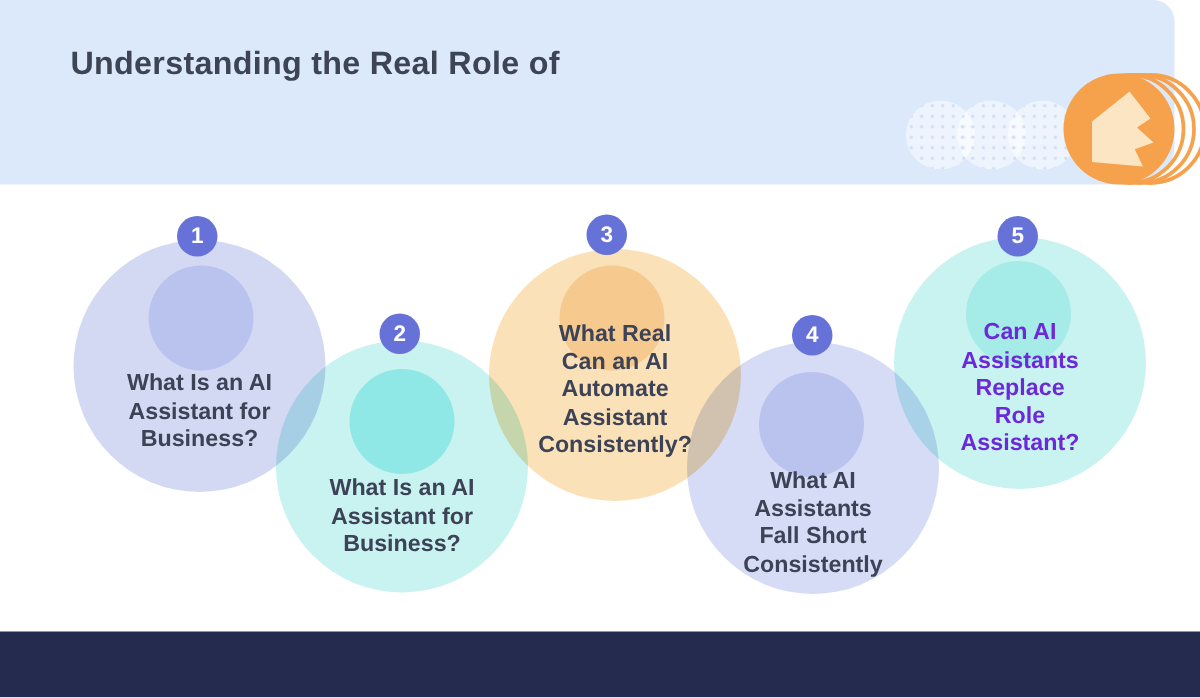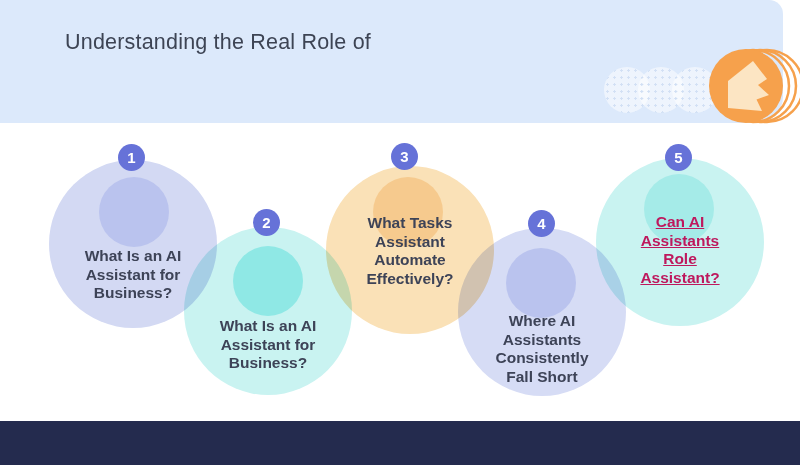--- a/index.html
+++ b/index.html
@@ -6,22 +6,22 @@
   .canvas{
     position:relative;width:800px;height:465px;overflow:hidden;background:#ffffff;
     font-family:"Liberation Sans", sans-serif;
   }
   
   .header{
     position:absolute;left:0;top:0;width:783px;height:123px;
     border-radius:0 14px 26px 0;
   }
   .title{
-    position:absolute;left:65px;top:28px;
-    font-size:21.5px;font-weight:400;line-height:28px;letter-spacing:.2px;text-align:center;
+    position:absolute;left:47px;top:28px;
+    font-size:21.5px;font-weight:700;line-height:28px;letter-spacing:.2px;text-align:center;
   }
   
   .bubble{
     position:absolute;top:67px;width:46px;height:46px;border-radius:50%;
     background-color:rgba(255,255,255,.52);
     background-image:radial-gradient(rgba(187,208,238,.55) 1px, transparent 1.4px);
     background-size:7px 7px;
   }
   .b1{left:604px}.b2{left:638px}.b3{left:672px}
   .coin{position:absolute;left:707px;top:47px;}
@@ -105,46 +105,48 @@
       <span>Assistant for</span>
       <span>Business?</span>
     </div>
     <div class="badge" style="background: rgb(102, 114, 216);">2</div>
   </div>
 
   <div class="stage s3">
     <div class="big" style="background: rgb(250, 225, 183);"></div>
     <div class="inner" style="background: rgb(246, 202, 142);"></div>
     <div class="label" style="color: rgb(61, 67, 87);">
-      <span>What Tasks</span>
+      <span>What Real</span>
+      <span>Can an AI</span>
+      <span>Automate</span>
       <span>Assistant</span>
-      <span>Automate</span>
-      <span>Effectively?</span>
+      <span>Consistently?</span>
     </div>
     <div class="badge" style="background: rgb(102, 114, 216);">3</div>
   </div>
 
   <div class="stage s4">
     <div class="big" style="background: rgb(214, 220, 245);"></div>
     <div class="inner" style="background: rgb(186, 195, 238);"></div>
     <div class="label" style="color: rgb(61, 67, 87);">
-      <span>Where AI</span>
+      <span>What AI</span>
       <span>Assistants</span>
+      <span>Fall Short</span>
       <span>Consistently</span>
-      <span>Fall Short</span>
     </div>
     <div class="badge" style="background: rgb(102, 114, 216);">4</div>
   </div>
 
   <div class="stage s5">
     <div class="big" style="background: rgb(201, 243, 241);"></div>
     <div class="inner" style="background: rgb(165, 235, 232);"></div>
-    <div class="label" style="color: #be185d; text-decoration: underline;">
+    <div class="label" style="color: #6d28d9;">
       <span>Can AI</span>
       <span>Assistants</span>
+      <span>Replace</span>
       <span>Role</span>
       <span>Assistant?</span>
     </div>
     <div class="badge" style="background: rgb(102, 114, 216);">5</div>
   </div>
 
   <div class="footer" style="background: rgb(36, 43, 78);"></div>
 </div>
 
 </body></html>

